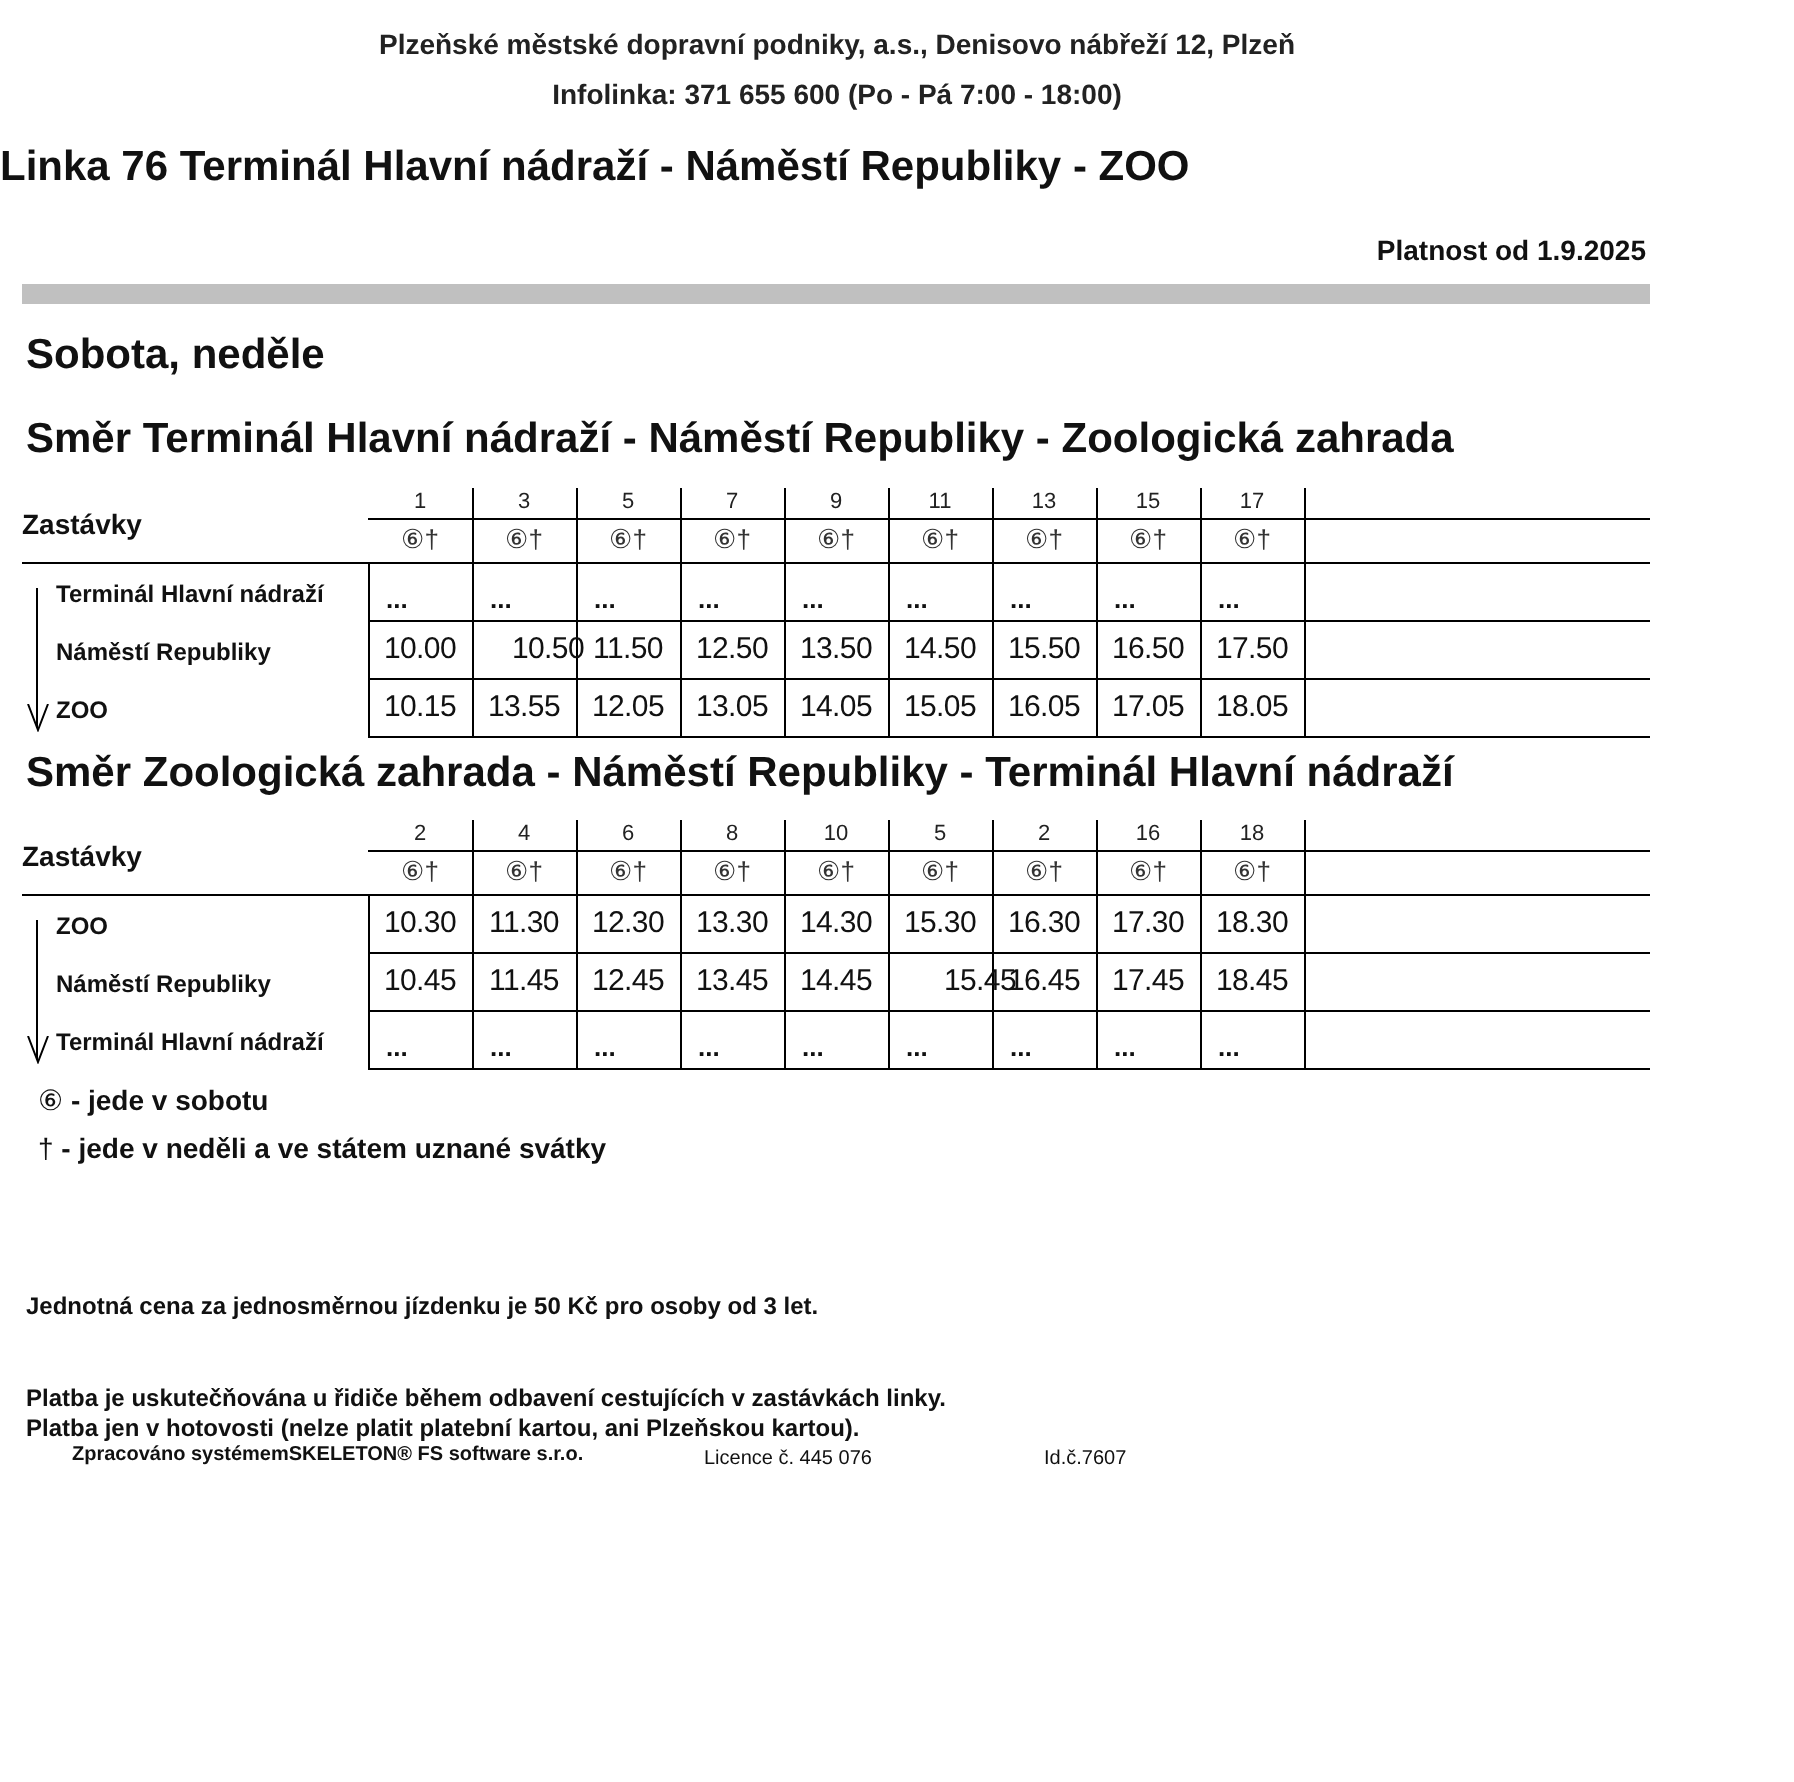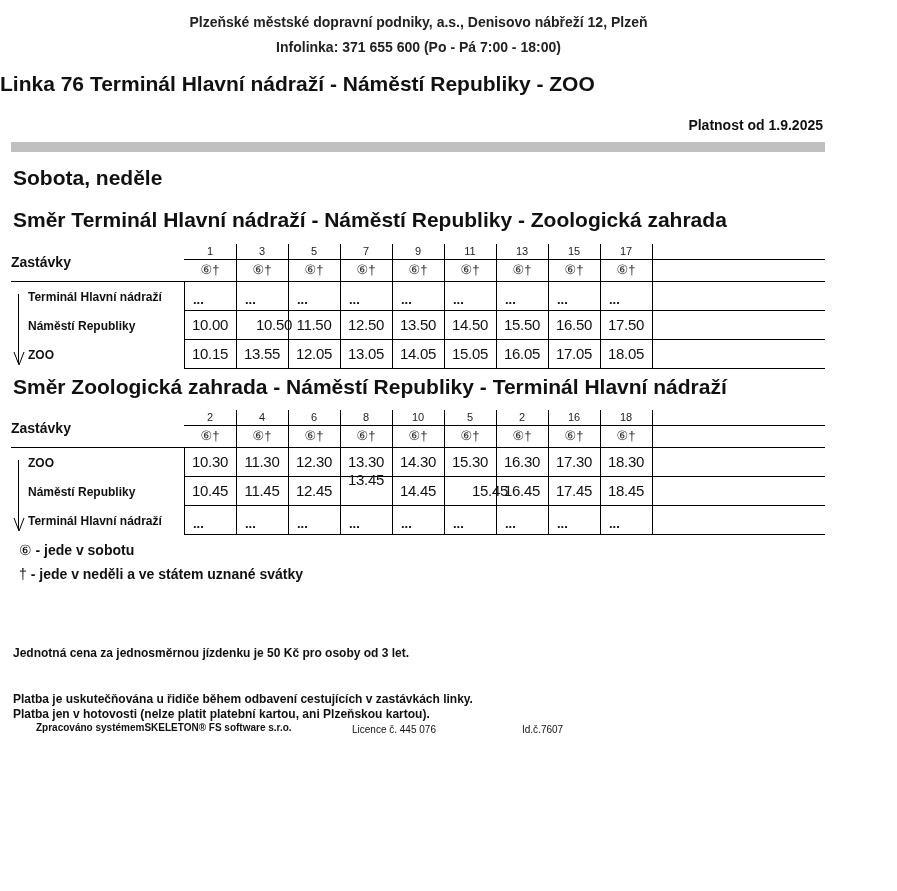--- a/index.html
+++ b/index.html
@@ -161,21 +161,21 @@
     <div class="cell time" style="left: 329px; top: 43px;">13.30</div>
     <div class="cell time" style="left: 381px; top: 43px;">14.30</div>
     <div class="cell time" style="left: 433px; top: 43px;">15.30</div>
     <div class="cell time" style="left: 485px; top: 43px;">16.30</div>
     <div class="cell time" style="left: 537px; top: 43px;">17.30</div>
     <div class="cell time" style="left: 589px; top: 43px;">18.30</div>
     <div class="stop" style="top: 75px;">Náměstí Republiky</div>
     <div class="cell time" style="left: 173px; top: 72px;">10.45</div>
     <div class="cell time" style="left: 225px; top: 72px;">11.45</div>
     <div class="cell time" style="left: 277px; top: 72px;">12.45</div>
-    <div class="cell time" style="left: 329px; top: 61px;">13.45</div>
+    <div class="cell time" style="left: 329px; top: 72px;">13.45</div>
     <div class="cell time" style="left: 381px; top: 72px;">14.45</div>
     <div class="cell time" style="left: 433px; top: 72px; padding-left: 20px;">15.45</div>
     <div class="cell time" style="left: 485px; top: 72px;">16.45</div>
     <div class="cell time" style="left: 537px; top: 72px;">17.45</div>
     <div class="cell time" style="left: 589px; top: 72px;">18.45</div>
     <div class="stop" style="top: 104px;">Terminál Hlavní nádraží</div>
     <div class="cell dots" style="left: 173px; top: 106px; text-align: left; padding-left: 9px; width: 43px;">...</div>
     <div class="cell dots" style="left: 225px; top: 106px; text-align: left; padding-left: 9px; width: 43px;">...</div>
     <div class="cell dots" style="left: 277px; top: 106px; text-align: left; padding-left: 9px; width: 43px;">...</div>
     <div class="cell dots" style="left: 329px; top: 106px; text-align: left; padding-left: 9px; width: 43px;">...</div>

